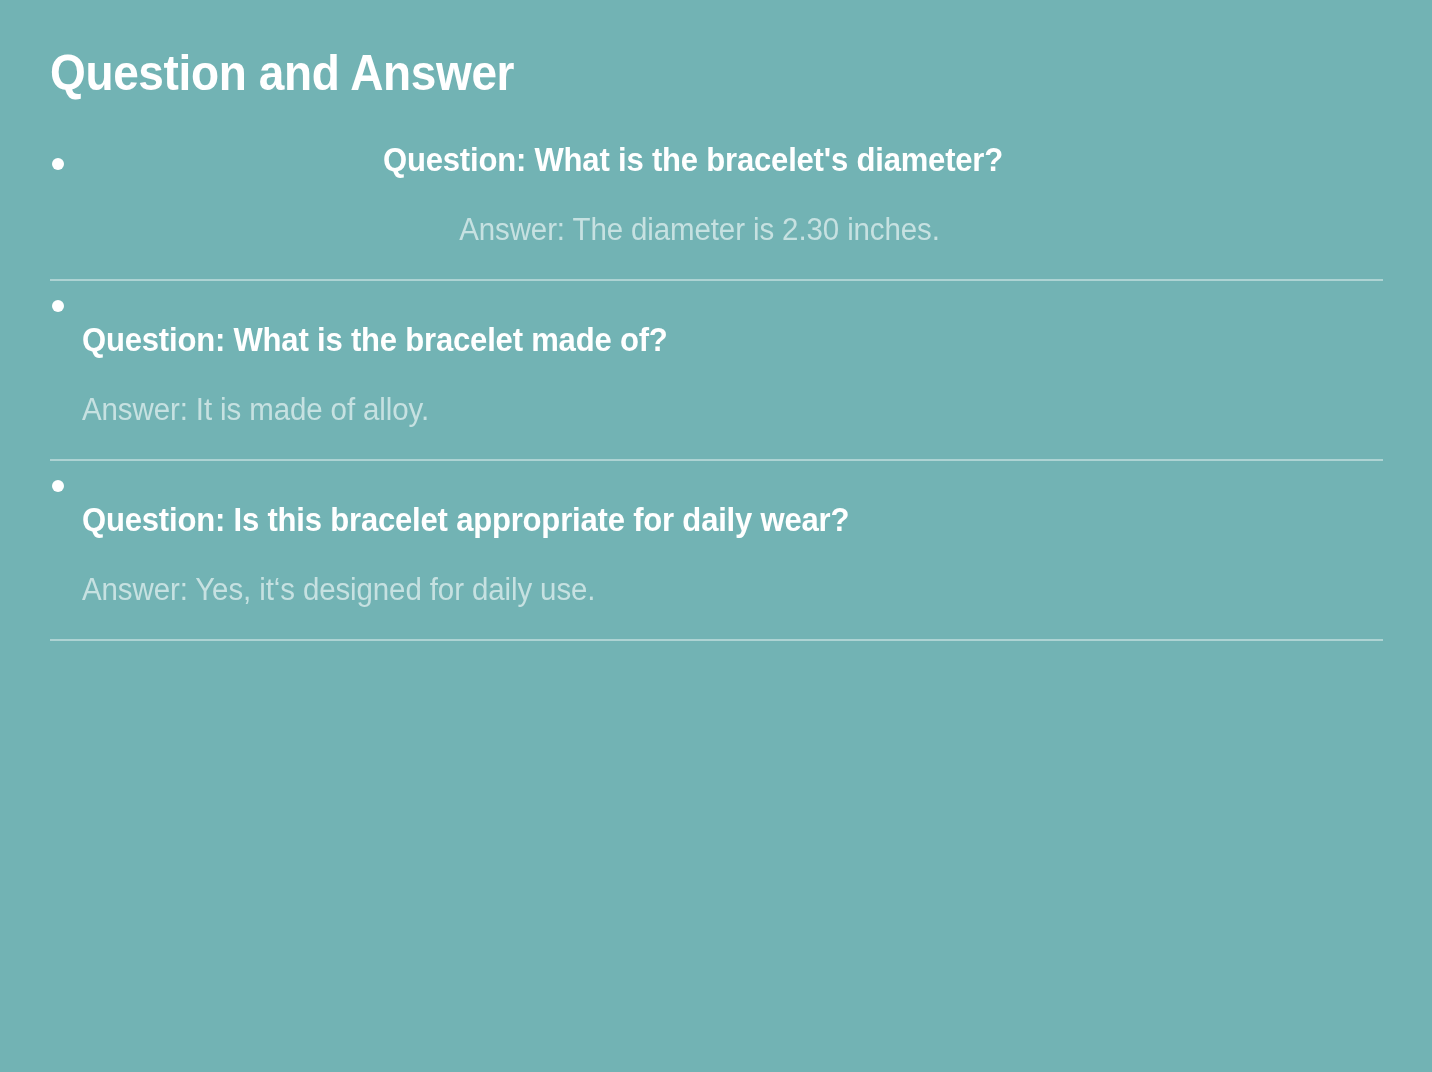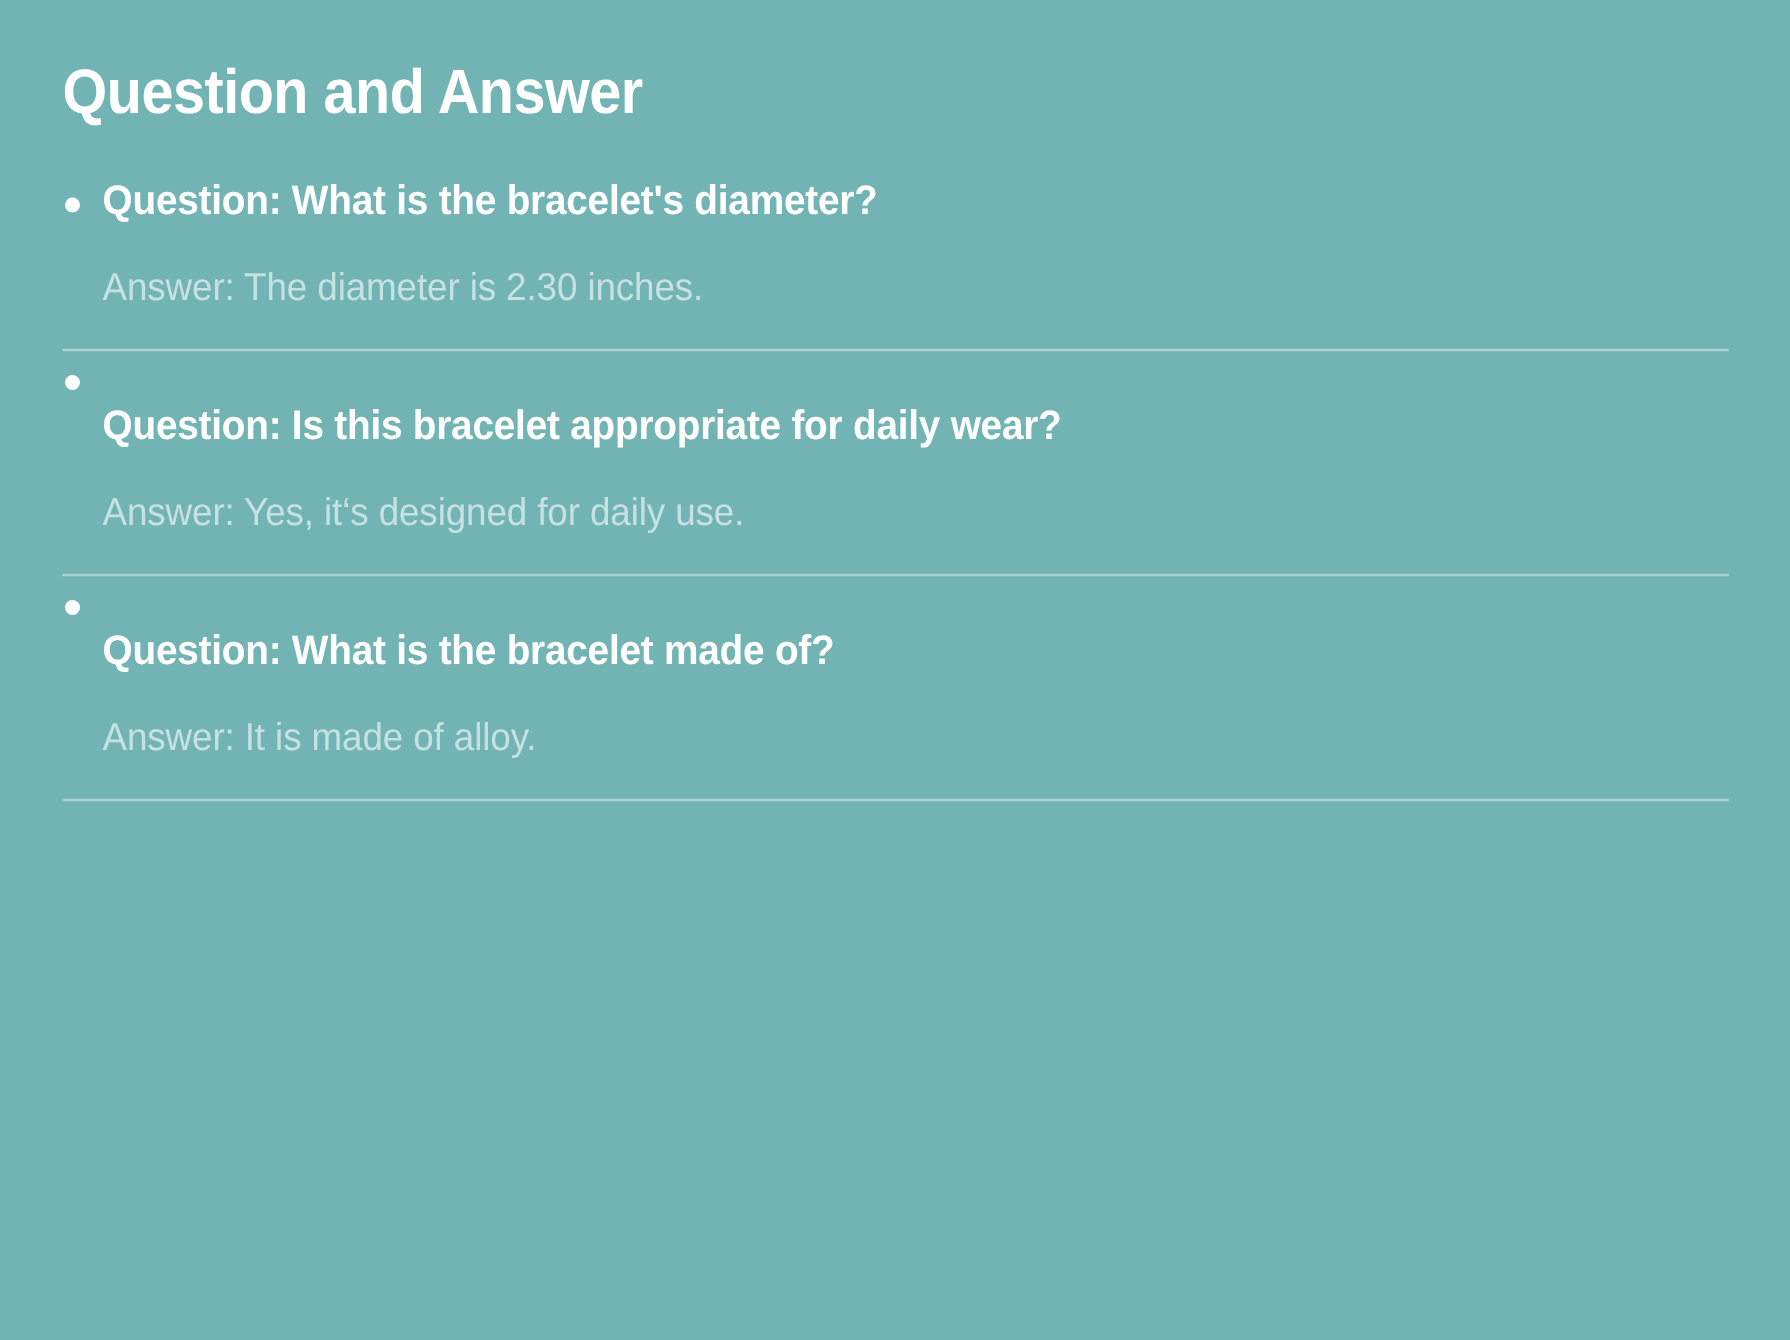--- a/index.html
+++ b/index.html
@@ -92,20 +92,21 @@
     margin: 29px 0 0 -32px;
     width: 1333px;
   }
 
   .qa-item + .qa-item .question-block {
     padding-top: 38px;
   }
 
   .qa-item:first-child .question-block {
     padding-top: 0;
+    text-align: center;
   }
 </style>
 </head>
 <body>
 
 <div class="panel">
 
   <h1 class="panel-title">Question and Answer</h1>
 
   <ul class="qa-list">
@@ -115,30 +116,30 @@
         <span class="bullet-dot"></span>
         <p class="question-text">Question: What is the bracelet's diameter?</p>
         <p class="answer-text">Answer: The diameter is 2.30 inches.</p>
       </div>
       <div class="qa-divider"></div>
     </li>
 
     <li class="qa-item">
       <div class="question-block">
         <span class="bullet-dot"></span>
-        <p class="question-text">Question: Is this bracelet appropriate for daily wear?</p>
-        <p class="answer-text">Answer: Yes, it‘s designed for daily use.</p>
+        <p class="question-text">Question: What is the bracelet made of?</p>
+        <p class="answer-text">Answer: It is made of alloy.</p>
       </div>
       <div class="qa-divider"></div>
     </li>
 
     <li class="qa-item">
       <div class="question-block">
         <span class="bullet-dot"></span>
-        <p class="question-text">Question: What is the bracelet made of?</p>
-        <p class="answer-text">Answer: It is made of alloy.</p>
+        <p class="question-text">Question: Is this bracelet appropriate for daily wear?</p>
+        <p class="answer-text">Answer: Yes, it‘s designed for daily use.</p>
       </div>
       <div class="qa-divider"></div>
     </li>
 
 
   </ul>
 </div>
 
 </body></html>

